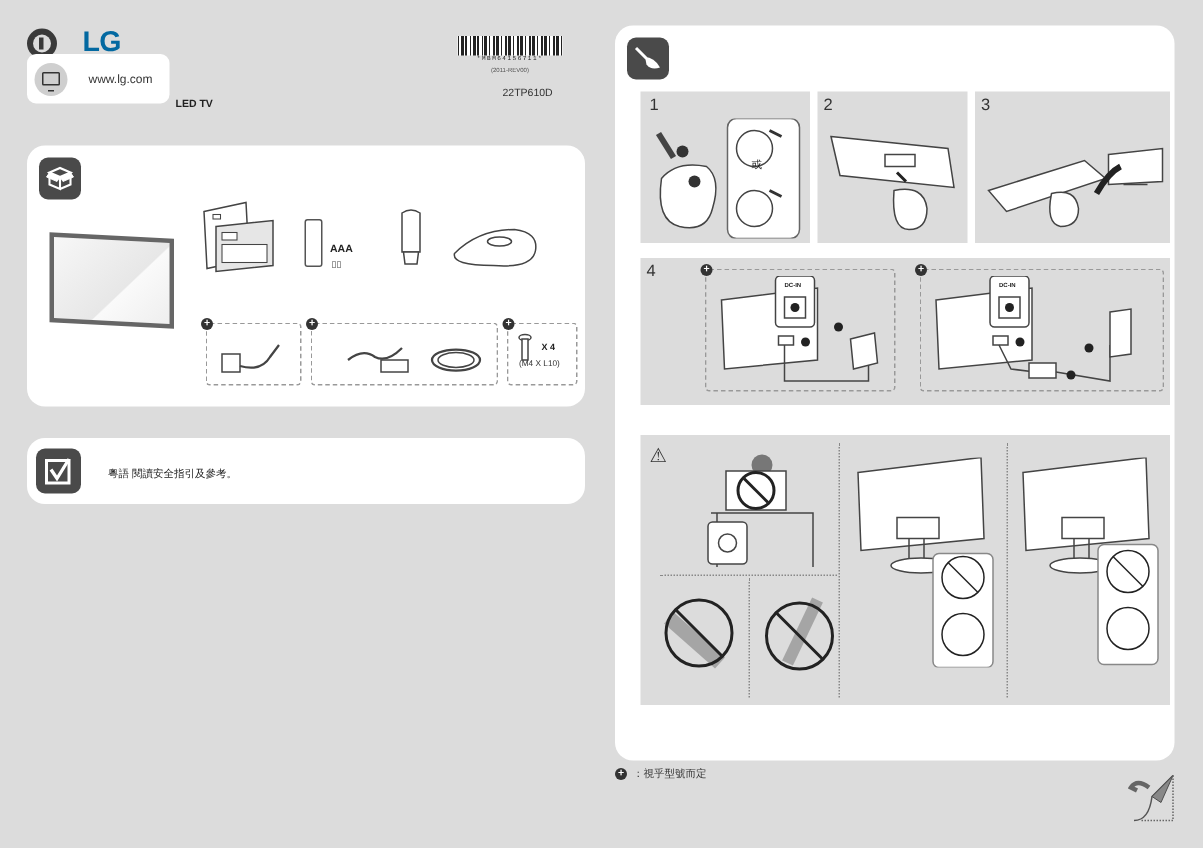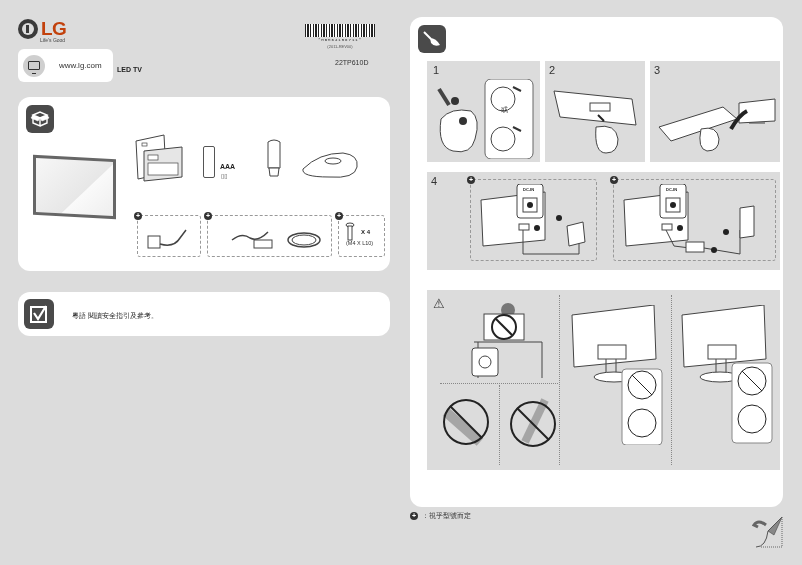--- a/index.html
+++ b/index.html
@@ -5,24 +5,24 @@
   * { box-sizing: border-box; margin: 0; padding: 0; }
   html, body { width: 802px; height: 565px; overflow: hidden; }
   body { background: #dcdcdc; font-family: "Liberation Sans", sans-serif; color: #222; position: relative; }
   .abs { position: absolute; }
 
   
   .lg-logo { left: 18px; top: 18px; display: flex; align-items: center; }
   .lg-circle { width: 20px; height: 20px; border-radius: 50%; background: #3a3a3a; position: relative; }
   .lg-circle::before { content: ""; position: absolute; left: 4px; top: 4px; width: 12px; height: 12px; border-radius: 50%; background: #dcdcdc; }
   .lg-circle::after { content: ""; position: absolute; left: 8px; top: 6px; width: 3px; height: 8px; background: #3a3a3a; }
-  .lg-word { font-weight: bold; font-size: 19px; margin-left: 3px; color: #c2410c; letter-spacing: -0.5px; }
+  .lg-word { font-weight: bold; font-size: 19px; margin-left: 17px; color: #0369a1; letter-spacing: -0.5px; }
   .lg-tag { left: 40px; top: 37px; font-size: 5px; color: #444; }
 
-  .web-pill { left: 18px; top: 49px; width: 95px; height: 33px; background: #fff; border-radius: 6px; display: flex; align-items: center; padding-left: 5px; }
+  .web-pill { left: 18px; top: 36px; width: 95px; height: 33px; background: #fff; border-radius: 6px; display: flex; align-items: center; padding-left: 5px; }
   .web-icon { width: 22px; height: 22px; border-radius: 50%; background: #cfcfcf; display: flex; align-items: center; justify-content: center; }
   .web-icon .mon { width: 12px; height: 9px; border: 1.5px solid #333; border-radius: 1px; position: relative; }
   .web-icon .mon::after { content: ""; position: absolute; left: 3px; bottom: -5px; width: 4px; height: 3px; border-bottom: 1.5px solid #333; }
   .web-url { font-size: 8px; margin-left: 14px; color: #333; }
   .product-type { left: 117px; top: 66px; font-size: 7px; font-weight: bold; color: #222; }
 
   .barcode { left: 305px; top: 24px; width: 70px; height: 13px;
     background: repeating-linear-gradient(90deg, #222 0 1px, #fff 1px 2px, #222 2px 4px, #fff 4px 5px, #222 5px 6px, #fff 6px 8px); }
   .barcode-digits { left: 305px; top: 38px; width: 70px; font-size: 4px; letter-spacing: 1px; text-align: center; color: #222; font-family: "Liberation Mono", monospace; }
   .barcode-code { left: 305px; top: 44px; width: 70px; font-size: 4px; text-align: center; color: #555; }

